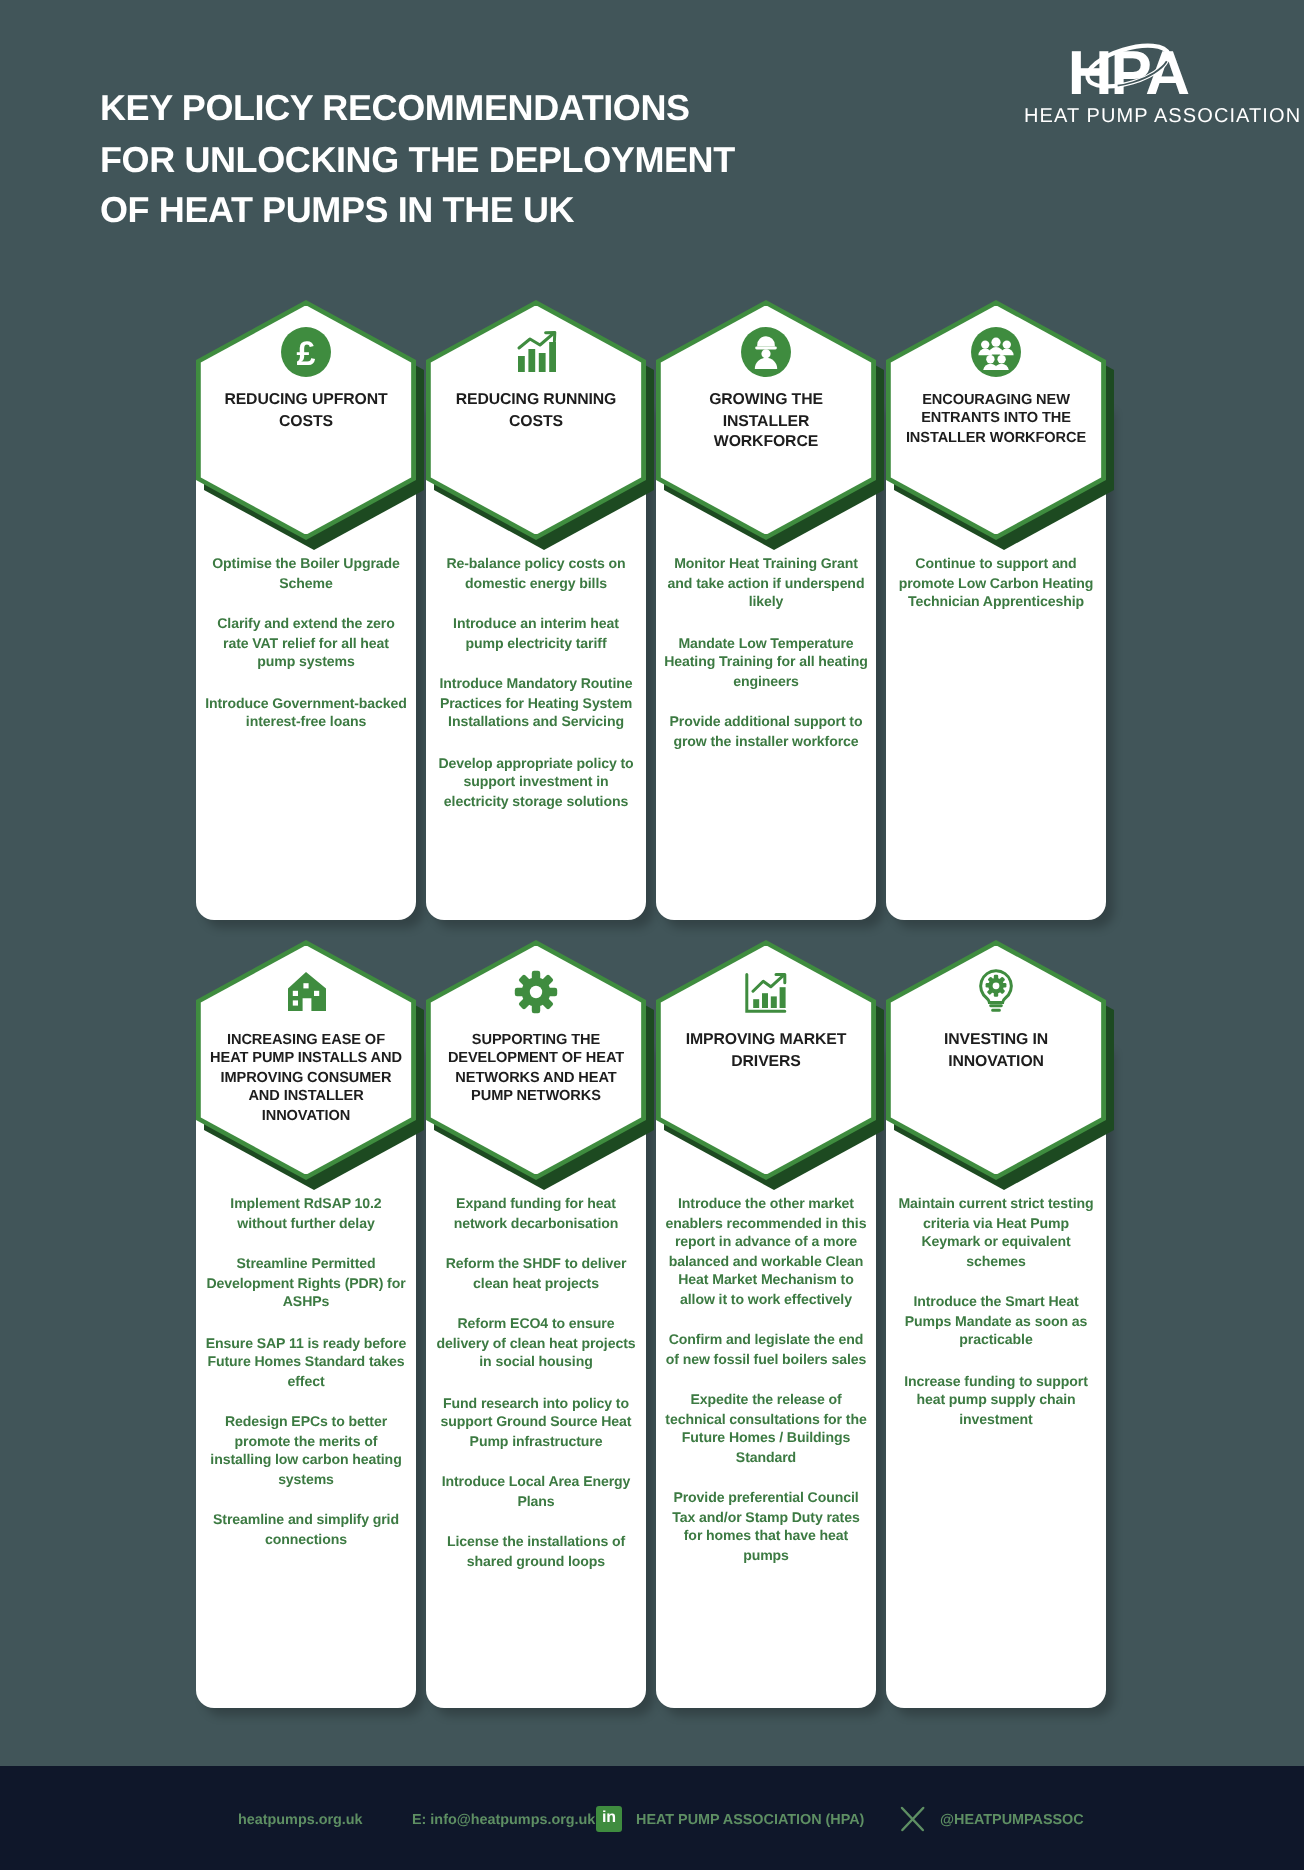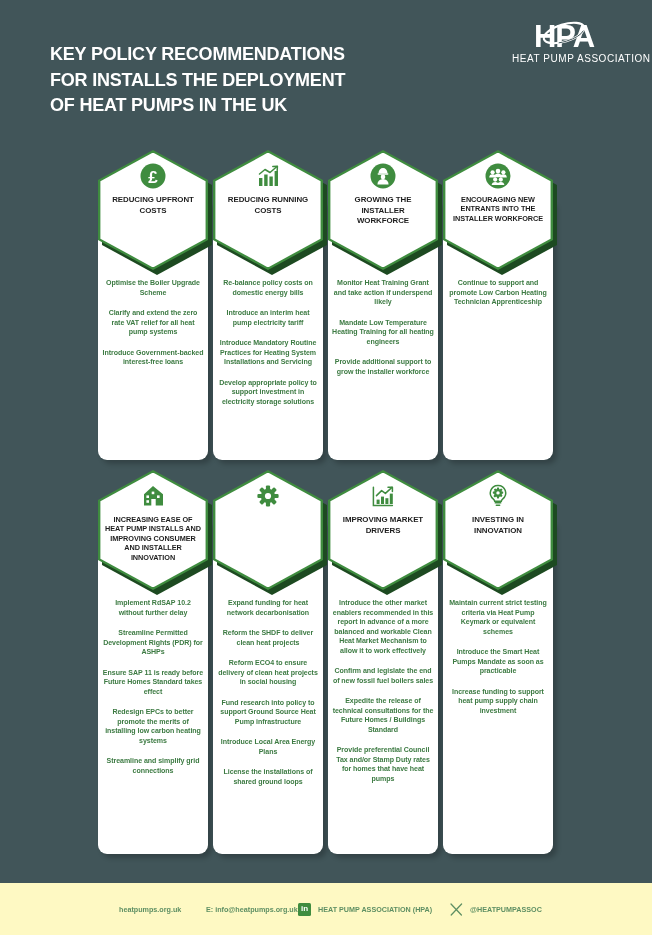--- a/index.html
+++ b/index.html
@@ -177,21 +177,21 @@
     margin-bottom: 11px;
     letter-spacing: -0.05px;
   }
   .bullet:last-child { margin-bottom: 0; }
 
   
   #footer {
     position: absolute;
     left: 0; top: 883px;
     width: 652px; height: 52px;
-    background: #fef9c3;
+    background: #0f172a;
     display: flex;
     align-items: center;
   }
   .foot-item {
     display: flex;
     align-items: center;
     color: #5e8f63;
     font-size: 7.2px;
     font-weight: bold;
     white-space: nowrap;
@@ -220,21 +220,21 @@
 </style>
 </head>
 <body>
 
 <div id="poster">
 
   <div id="header">
 
     <div id="poster-title">
       <span class="tl">KEY POLICY RECOMMENDATIONS</span>
-      <span class="tl">FOR INSTALLS THE DEPLOYMENT</span>
+      <span class="tl">FOR UNLOCKING THE DEPLOYMENT</span>
       <span class="tl">OF HEAT PUMPS IN THE UK</span>
     </div>
 
     <div id="logo">
       <div id="logo-mark">
         <svg width="104" height="32" viewBox="0 0 104 32">
           <text x="52" y="27" font-family="Liberation Sans, sans-serif" font-size="31" font-weight="bold" fill="#ffffff" text-anchor="middle" letter-spacing="-1">HPA</text>
           <ellipse cx="52" cy="13" rx="21" ry="8.5" fill="none" stroke="#ffffff" stroke-width="2.1" transform="rotate(-17 52 13)"></ellipse>
           <ellipse cx="52" cy="13" rx="21" ry="8.5" fill="none" stroke="#415559" stroke-width="0.9" transform="rotate(-17 52 13)" stroke-dasharray="28 200" stroke-dashoffset="-4"></ellipse>
         </svg>
@@ -405,20 +405,21 @@
                   <rect x="18.4" y="10.9" width="5.2" height="4.2" rx="1.1"></rect>
                   <rect x="10.9" y="2.4" width="4.2" height="5.2" rx="1.1" transform="rotate(45 13 13)"></rect>
                   <rect x="10.9" y="18.4" width="4.2" height="5.2" rx="1.1" transform="rotate(45 13 13)"></rect>
                   <rect x="2.4" y="10.9" width="5.2" height="4.2" rx="1.1" transform="rotate(45 13 13)"></rect>
                   <rect x="18.4" y="10.9" width="5.2" height="4.2" rx="1.1" transform="rotate(45 13 13)"></rect>
                 </g>
                 <circle cx="13" cy="13" r="7.2" fill="#3f8c3f"></circle>
                 <circle cx="13" cy="13" r="3.1" fill="#ffffff"></circle>
               </svg>
             </div>
+            <div class="hex-title tight">SUPPORTING THE DEVELOPMENT OF HEAT NETWORKS AND HEAT PUMP NETWORKS</div>
           </div>
         </div>
         <div class="bullets">
           <div class="bullet">Expand funding for heat network decarbonisation</div>
           <div class="bullet">Reform the SHDF to deliver clean heat projects</div>
           <div class="bullet">Reform ECO4 to ensure delivery of clean heat projects in social housing</div>
           <div class="bullet">Fund research into policy to support Ground Source Heat Pump infrastructure</div>
           <div class="bullet">Introduce Local Area Energy Plans</div>
           <div class="bullet">License the installations of shared ground loops</div>
         </div>

